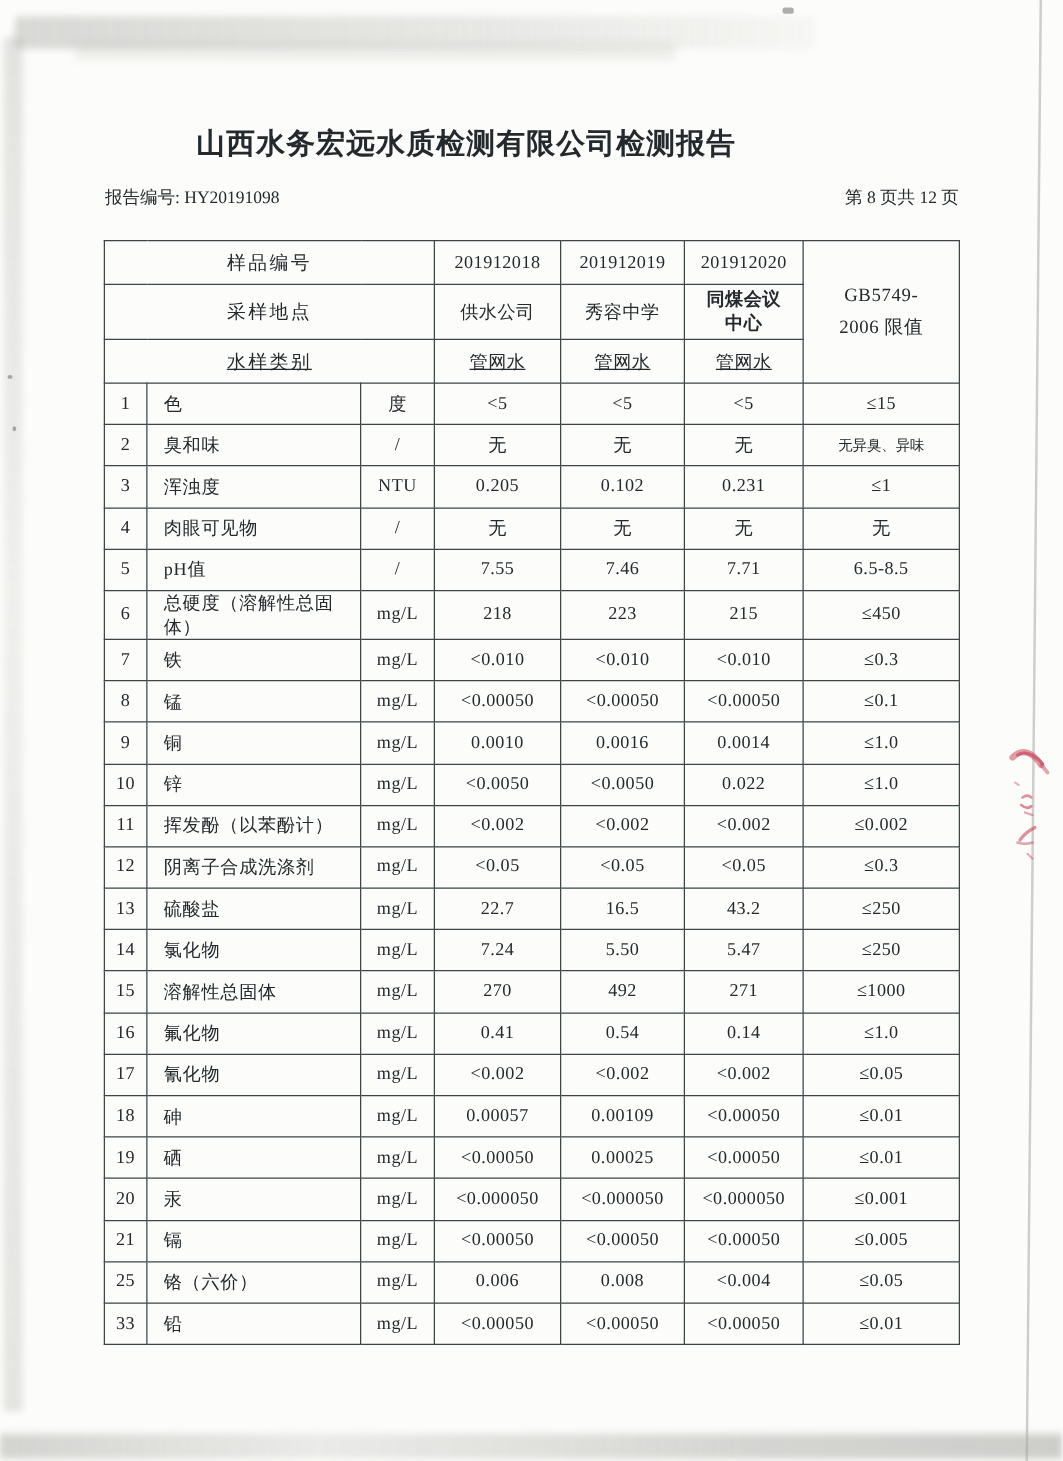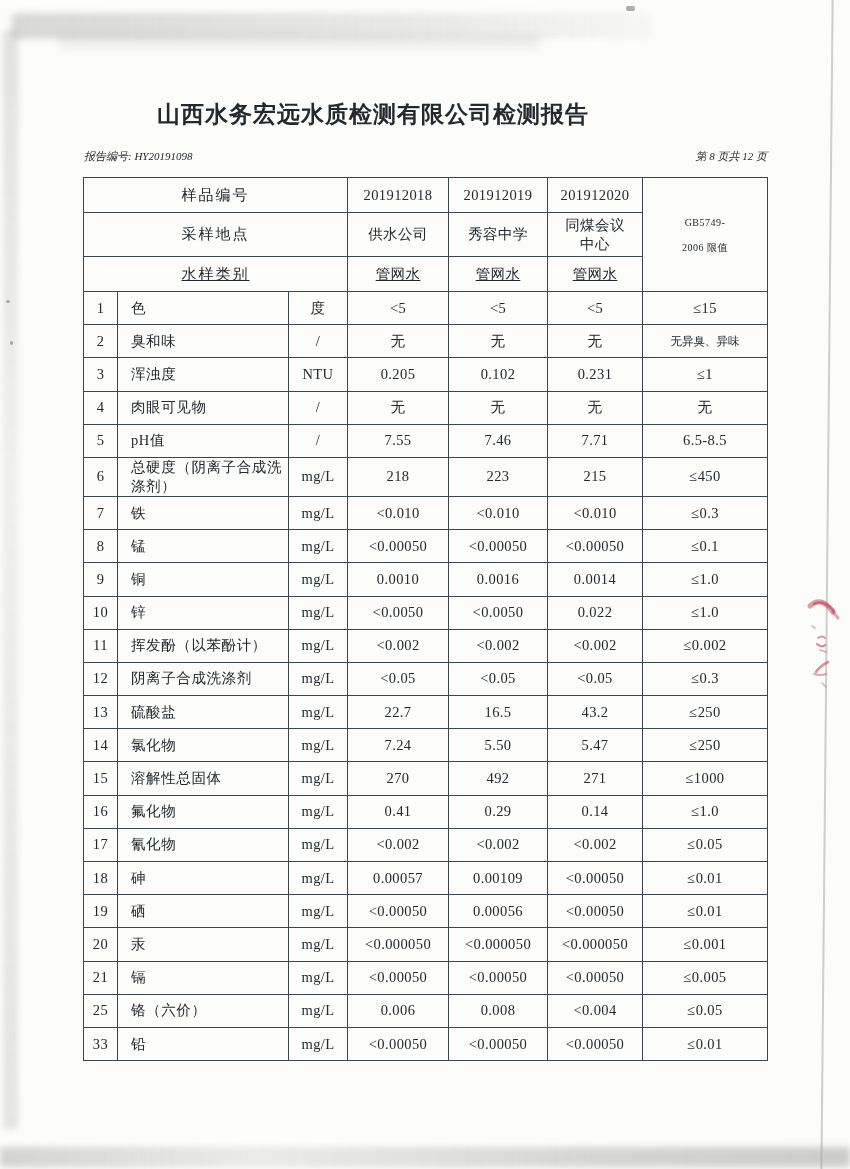--- a/index.html
+++ b/index.html
@@ -41,41 +41,40 @@
   }
   .speck{position:absolute;background:rgba(110,110,106,.55);border-radius:50%;pointer-events:none;}
   
   .title{
     position:absolute;left:0;top:99px;width:746px;
     text-align:center;font-size:23px;font-weight:bold;letter-spacing:1px;
   }
   .meta-row{
     position:absolute;left:84px;top:149px;width:683px;
     display:flex;justify-content:space-between;align-items:flex-start;
-    font-size:11px;
-    font-style:italic;
+    font-size:14px;
   }
   
   table{
-    position:absolute;left:83px;top:177px;width:684px;
+    position:absolute;left:83px;top:192px;width:684px;
     border-collapse:collapse;table-layout:fixed;
   }
   th,td{
     border:1px solid var(--line);
     font-weight:normal;text-align:center;vertical-align:middle;
     font-size:14.5px;padding:0;overflow:hidden;
     letter-spacing:.4px;
   }
   thead tr:nth-child(1){height:35px;}
   thead tr:nth-child(2){height:44px;margin-top:16px;}
   thead tr:nth-child(3){height:35px;text-decoration:underline;}
   tbody tr{height:33.2px;}
   .head-label{letter-spacing:2px;font-size:15px;}
-  .limit-head{font-size:10px;line-height:25px;letter-spacing:.5px;}
-  .loc-wrap{padding:0 16px;line-height:1.25;}
+  .limit-head{font-size:15px;line-height:25px;letter-spacing:.5px;}
+  .loc-wrap{padding:0 16px;line-height:1.25;font-weight:bold;}
   .col-param{text-align:left;padding-left:13px;letter-spacing:.6px;}
   td.small{font-size:11.5px;letter-spacing:0;margin-left:36px;}
   
   .stamp{position:absolute;left:800px;top:590px;pointer-events:none;}
 </style>
 </head>
 <body>
 
 <div class="shadow-top"></div>
 <div class="shadow-top2"></div>
@@ -169,21 +168,21 @@
         <td class="col-no">5</td>
         <td class="col-param">pH值</td>
         <td class="col-unit">/</td>
         <td class="col-v1">7.55</td>
         <td class="col-v2">7.46</td>
         <td class="col-v3">7.71</td>
         <td class="col-limit">6.5-8.5</td>
       </tr>
       <tr>
         <td class="col-no">6</td>
-        <td class="col-param">总硬度（阴离子合成洗涤剂）</td>
+        <td class="col-param">总硬度（溶解性总固体）</td>
         <td class="col-unit">mg/L</td>
         <td class="col-v1">218</td>
         <td class="col-v2">223</td>
         <td class="col-v3">215</td>
         <td class="col-limit">≤450</td>
       </tr>
       <tr>
         <td class="col-no">7</td>
         <td class="col-param">铁</td>
         <td class="col-unit">mg/L</td>
@@ -262,21 +261,21 @@
         <td class="col-v1">270</td>
         <td class="col-v2">492</td>
         <td class="col-v3">271</td>
         <td class="col-limit">≤1000</td>
       </tr>
       <tr>
         <td class="col-no">16</td>
         <td class="col-param">氟化物</td>
         <td class="col-unit">mg/L</td>
         <td class="col-v1">0.41</td>
-        <td class="col-v2">0.29</td>
+        <td class="col-v2">0.54</td>
         <td class="col-v3">0.14</td>
         <td class="col-limit">≤1.0</td>
       </tr>
       <tr>
         <td class="col-no">17</td>
         <td class="col-param">氰化物</td>
         <td class="col-unit">mg/L</td>
         <td class="col-v1">&lt;0.002</td>
         <td class="col-v2">&lt;0.002</td>
         <td class="col-v3">&lt;0.002</td>
@@ -289,21 +288,21 @@
         <td class="col-v1">0.00057</td>
         <td class="col-v2">0.00109</td>
         <td class="col-v3">&lt;0.00050</td>
         <td class="col-limit">≤0.01</td>
       </tr>
       <tr>
         <td class="col-no">19</td>
         <td class="col-param">硒</td>
         <td class="col-unit">mg/L</td>
         <td class="col-v1">&lt;0.00050</td>
-        <td class="col-v2">0.00056</td>
+        <td class="col-v2">0.00025</td>
         <td class="col-v3">&lt;0.00050</td>
         <td class="col-limit">≤0.01</td>
       </tr>
       <tr>
         <td class="col-no">20</td>
         <td class="col-param">汞</td>
         <td class="col-unit">mg/L</td>
         <td class="col-v1">&lt;0.000050</td>
         <td class="col-v2">&lt;0.000050</td>
         <td class="col-v3">&lt;0.000050</td>

